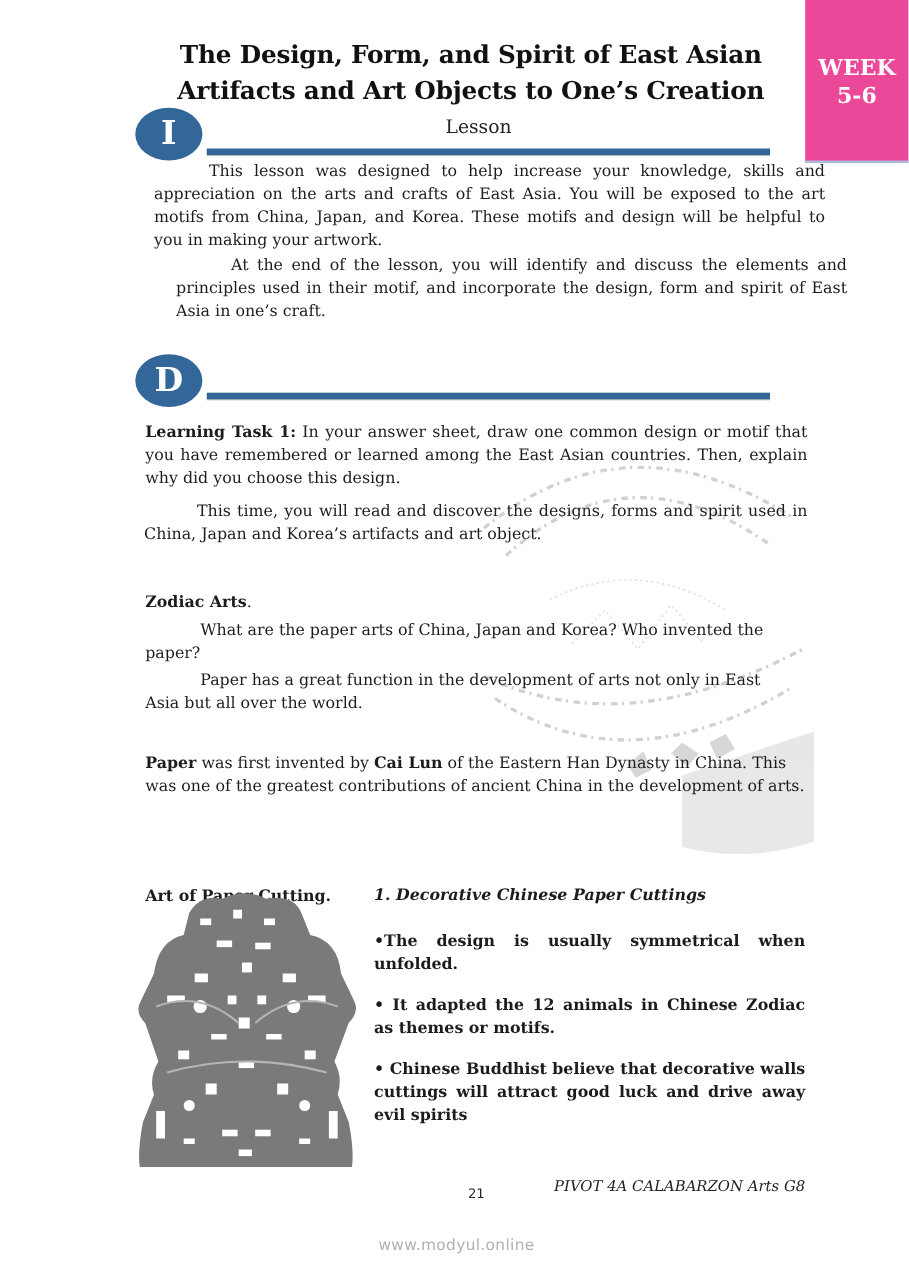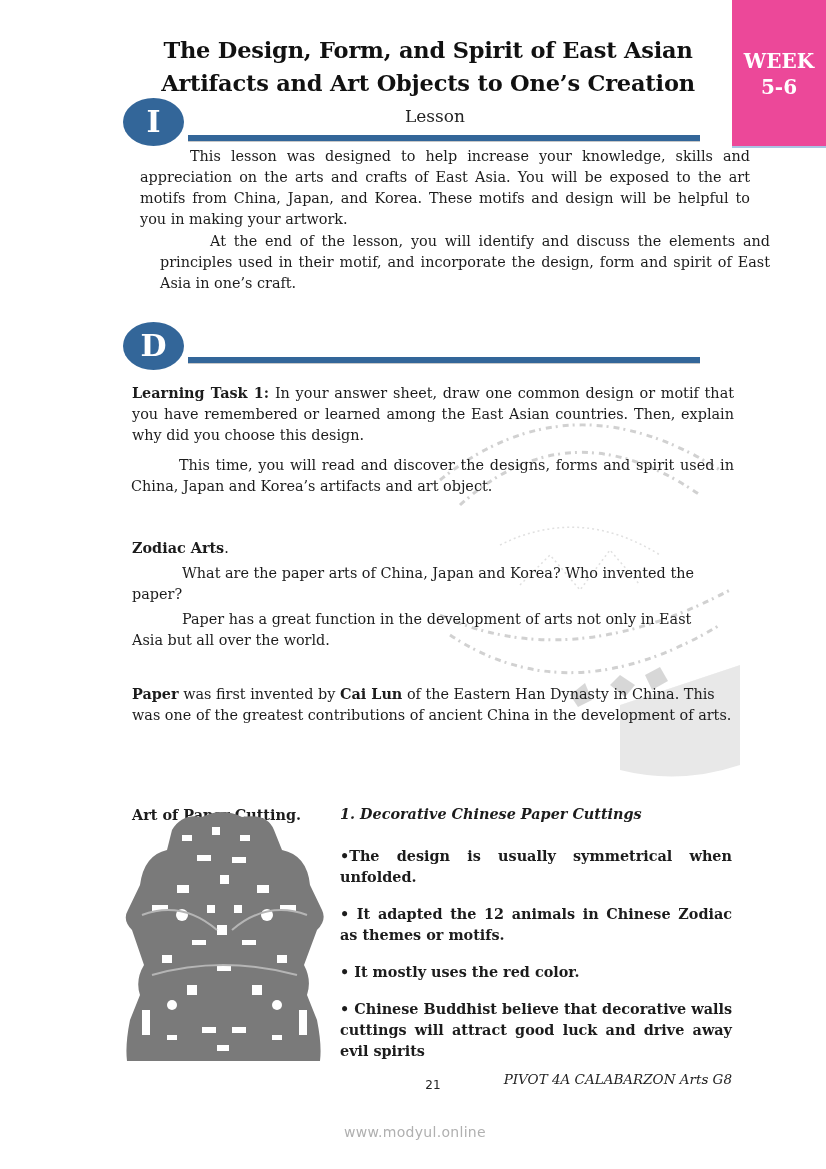--- a/index.html
+++ b/index.html
@@ -179,19 +179,18 @@
       <path d="M185 110 Q145 95 110 125"></path>
     <path d="M30 170 Q100 150 175 170"></path>
   </g>
 </svg>
 
 <div class="para" style="left:340px; top:803px; width:395px; font-weight:bold; font-style:italic; text-align:left;">1. Decorative Chinese Paper Cuttings</div>
 
 <div class="para" style="left:340px; top:829px; width:392px;">
   <div class="bullet">•The design is usually symmetrical when unfolded.</div>
   <div class="bullet">• It adapted the 12 animals in Chinese Zodiac as themes or motifs.</div>
-  <div class="bullet">• It mostly uses the red color.</div>
   <div class="bullet" style="text-align:justify;">• Chinese Buddhist believe that decorative walls cuttings will attract good luck and drive away evil spirits</div>
 </div>
 
 <div class="page-number">21</div>
 <div class="footer-title">PIVOT 4A CALABARZON Arts G8</div>
 <div class="site">www.modyul.online</div>
 
 </body></html>

